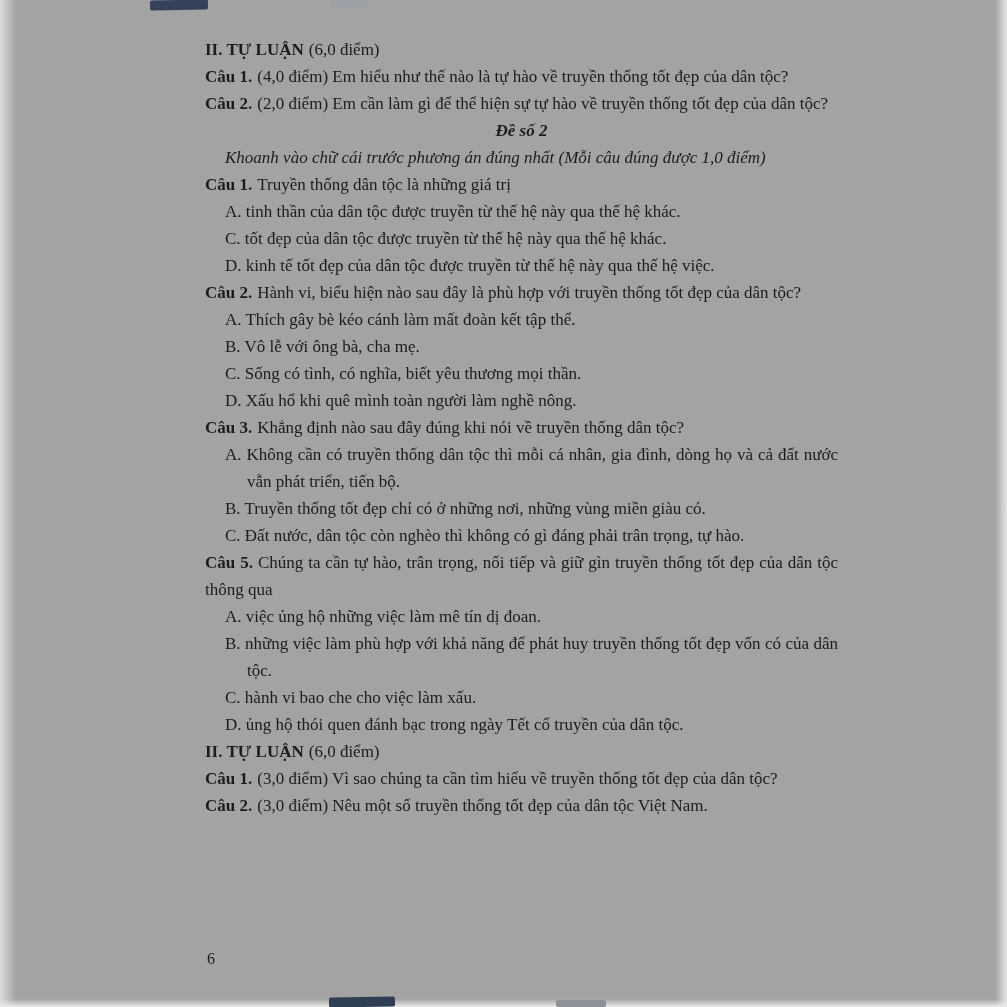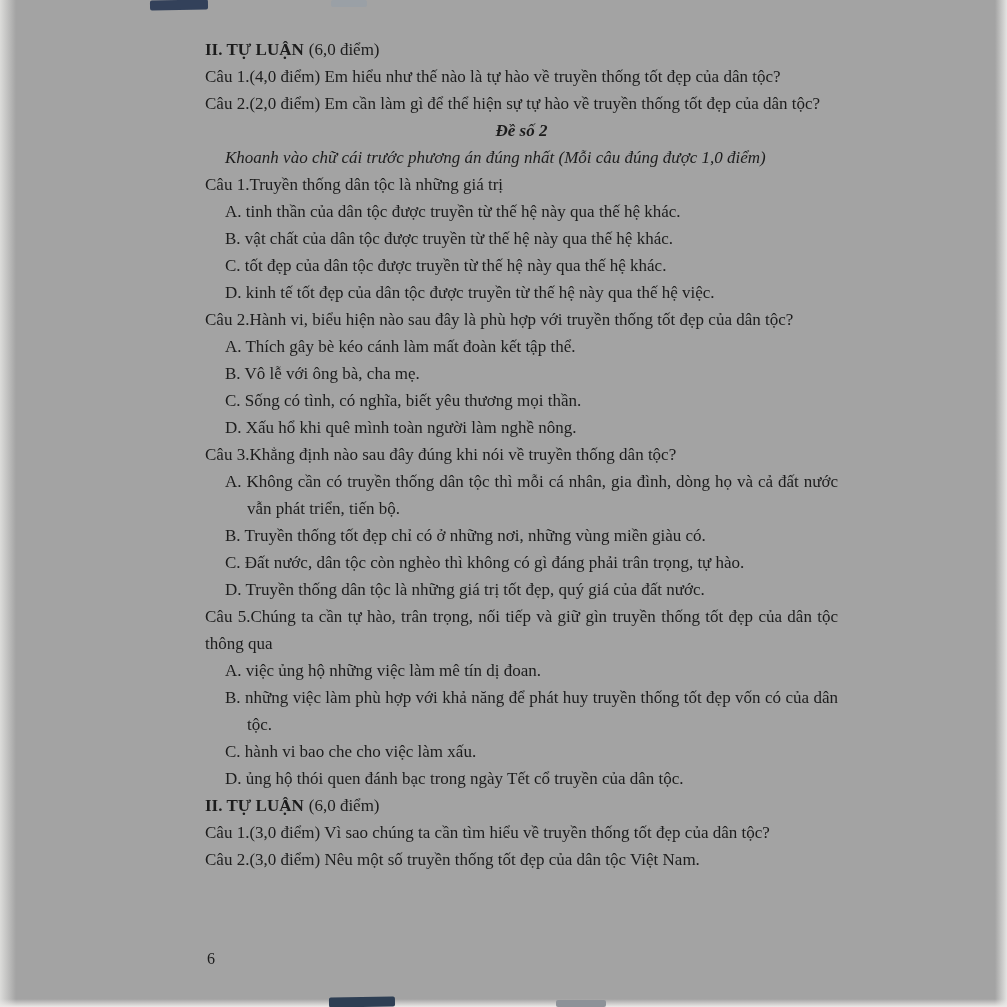--- a/index.html
+++ b/index.html
@@ -37,21 +37,21 @@
     position: absolute;
     left: 205px; top: 36px;
     width: 633px;
     font-size: 17px;
     line-height: 27px;
   }
   .content p { margin: 0; }
   .section-heading { font-weight: bold; }
   .section-heading .suffix { font-weight: normal; margin-left: 5px; }
   .q { text-align: justify; }
-  .q-label { font-weight: normal; }
+  .q-label { font-weight: bold; margin-right: 5px; }
   .exam-title {
     text-align: center;
     font-weight: bold;
     font-style: italic;
     font-size: 17px;
   }
   .instruction {
     font-style: italic;
     padding-left: 20px;
   }
@@ -87,35 +87,33 @@
 
     <p class="q"><span class="q-label">Câu 2.</span><span>(2,0 điểm) Em cần làm gì để thể hiện sự tự hào về truyền thống tốt đẹp của dân tộc?</span></p>
 
     <p class="exam-title">Đề số 2</p>
 
 
     <p class="instruction">Khoanh vào chữ cái trước phương án đúng nhất (Mỗi câu đúng được 1,0 điểm)</p>
 
     <p class="q"><span class="q-label">Câu 1.</span><span>Truyền thống dân tộc là những giá trị</span></p>
     <p class="option">A. tinh thần của dân tộc được truyền từ thế hệ này qua thế hệ khác.</p>
-    <p class="option">B. vật chất của dân tộc được truyền từ thế hệ này qua thế hệ khác.</p>
     <p class="option">C. tốt đẹp của dân tộc được truyền từ thế hệ này qua thế hệ khác.</p>
     <p class="option">D. kinh tế tốt đẹp của dân tộc được truyền từ thế hệ này qua thế hệ việc.</p>
 
     <p class="q"><span class="q-label">Câu 2.</span><span>Hành vi, biểu hiện nào sau đây là phù hợp với truyền thống tốt đẹp của dân tộc?</span></p>
     <p class="option">A. Thích gây bè kéo cánh làm mất đoàn kết tập thể.</p>
     <p class="option">B. Vô lễ với ông bà, cha mẹ.</p>
     <p class="option">C. Sống có tình, có nghĩa, biết yêu thương mọi thần.</p>
     <p class="option">D. Xấu hổ khi quê mình toàn người làm nghề nông.</p>
 
     <p class="q"><span class="q-label">Câu 3.</span><span>Khẳng định nào sau đây đúng khi nói về truyền thống dân tộc?</span></p>
     <p class="option">A. Không cần có truyền thống dân tộc thì mỗi cá nhân, gia đình, dòng họ và cả đất nước vẫn phát triển, tiến bộ.</p>
     <p class="option">B. Truyền thống tốt đẹp chỉ có ở những nơi, những vùng miền giàu có.</p>
     <p class="option">C. Đất nước, dân tộc còn nghèo thì không có gì đáng phải trân trọng, tự hào.</p>
-    <p class="option">D. Truyền thống dân tộc là những giá trị tốt đẹp, quý giá của đất nước.</p>
 
     <p class="q"><span class="q-label">Câu 5.</span><span>Chúng ta cần tự hào, trân trọng, nối tiếp và giữ gìn truyền thống tốt đẹp của dân tộc thông qua</span></p>
     <p class="option">A. việc ủng hộ những việc làm mê tín dị đoan.</p>
     <p class="option">B. những việc làm phù hợp với khả năng để phát huy truyền thống tốt đẹp vốn có của dân tộc.</p>
     <p class="option">C. hành vi bao che cho việc làm xấu.</p>
     <p class="option">D. ủng hộ thói quen đánh bạc trong ngày Tết cổ truyền của dân tộc.</p>
 
     <p class="section-heading"><span class="b">II. TỰ LUẬN</span><span class="suffix">(6,0 điểm)</span></p>
 
     <p class="q"><span class="q-label">Câu 1.</span><span>(3,0 điểm) Vì sao chúng ta cần tìm hiểu về truyền thống tốt đẹp của dân tộc?</span></p>

